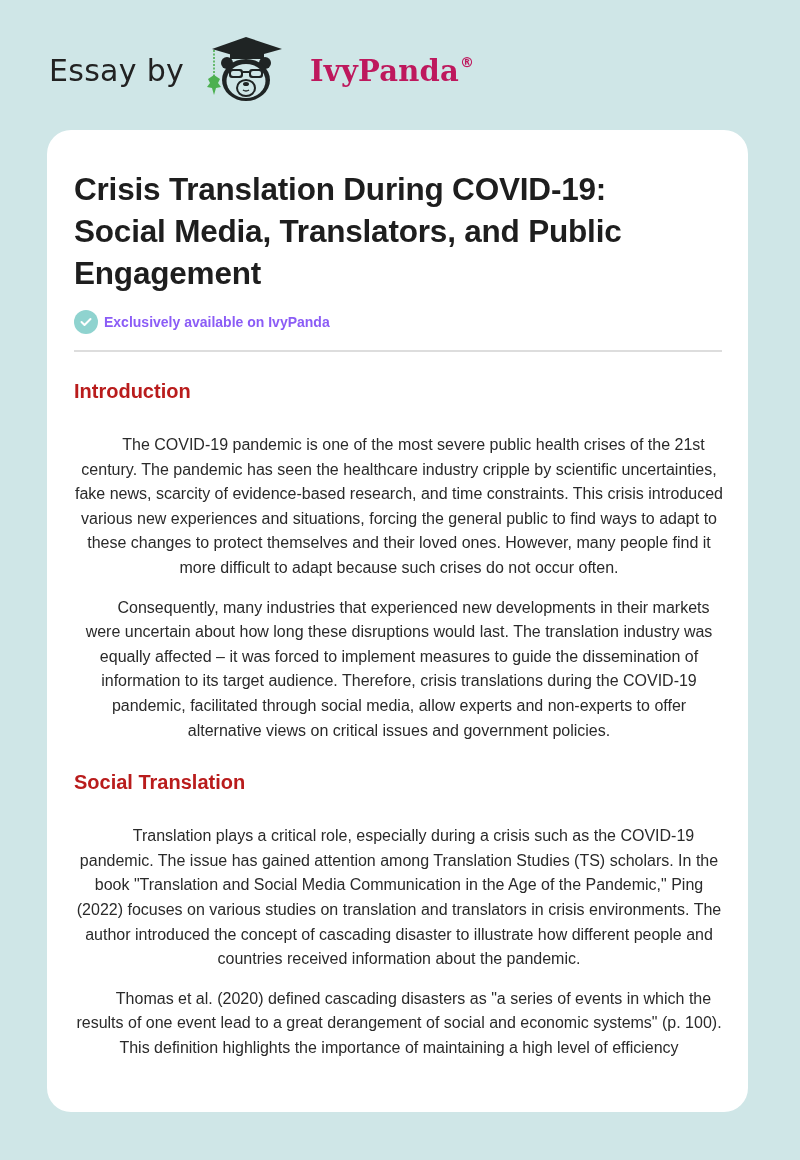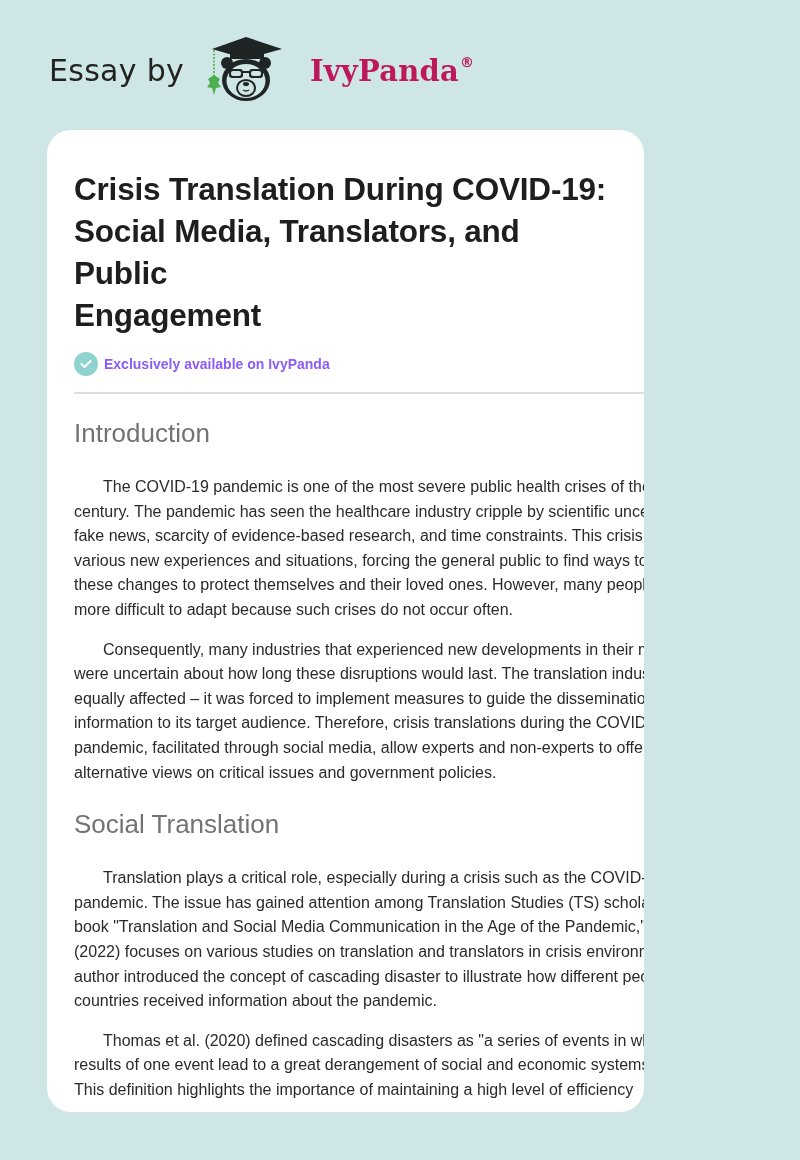--- a/index.html
+++ b/index.html
@@ -54,21 +54,21 @@
       font-size: 14px;
       font-weight: bold;
       position: relative;
       top: -14px;
       margin-left: 1px;
     }
     .card {
       position: absolute;
       left: 47px;
       top: 130px;
-      width: 597px;
+      width: 701px;
       height: 982px;
       background: #ffffff;
       border-radius: 24px;
       padding: 38px 27px 12px 27px;
       overflow: hidden;
     }
     .title {
       font-family: "Liberation Sans", sans-serif;
       font-weight: bold;
       font-size: 31.5px;
@@ -98,37 +98,38 @@
       font-weight: bold;
       color: #8b5cf6;
     }
     .divider {
       height: 2px;
       background: #dddddd;
       margin-top: 15px;
       width: 648px;
     }
     .section-heading {
-      font-weight: normal;
-      font-size: 26px;
+      font-weight: bold;
+      font-size: 20px;
       line-height: 34px;
-      color: #737373;
+      color: #b91c1c;
       margin-top: 22px;
       margin-bottom: 25px;
     }
     .section-heading.second {
       margin-top: 22px;
     }
     .para {
       font-size: 16px;
       line-height: 24.6px;
       color: #2a2a2a;
       text-indent: 29px;
       margin-bottom: 15px;
       width: 650px;
+      text-align: center;
     }
   </style>
 </head>
 <body>
 
 <div class="header">
   <div class="brand">
     <span class="essay-by">Essay by</span>
     <svg class="logo-icon" viewBox="0 0 84 72">
 

